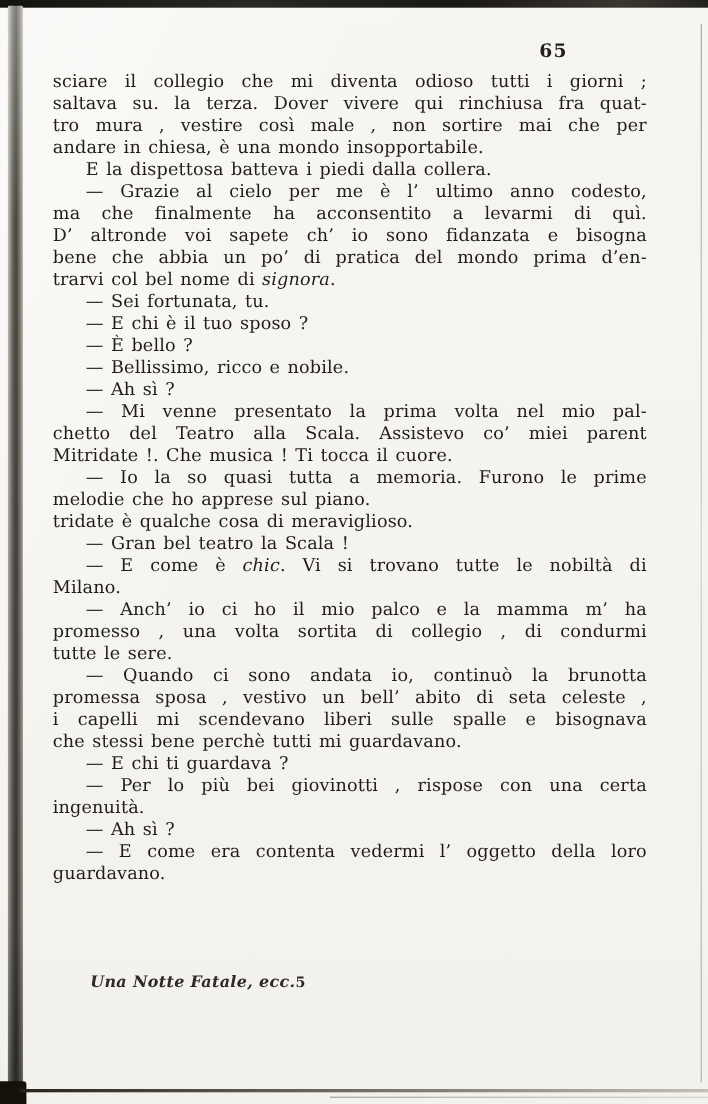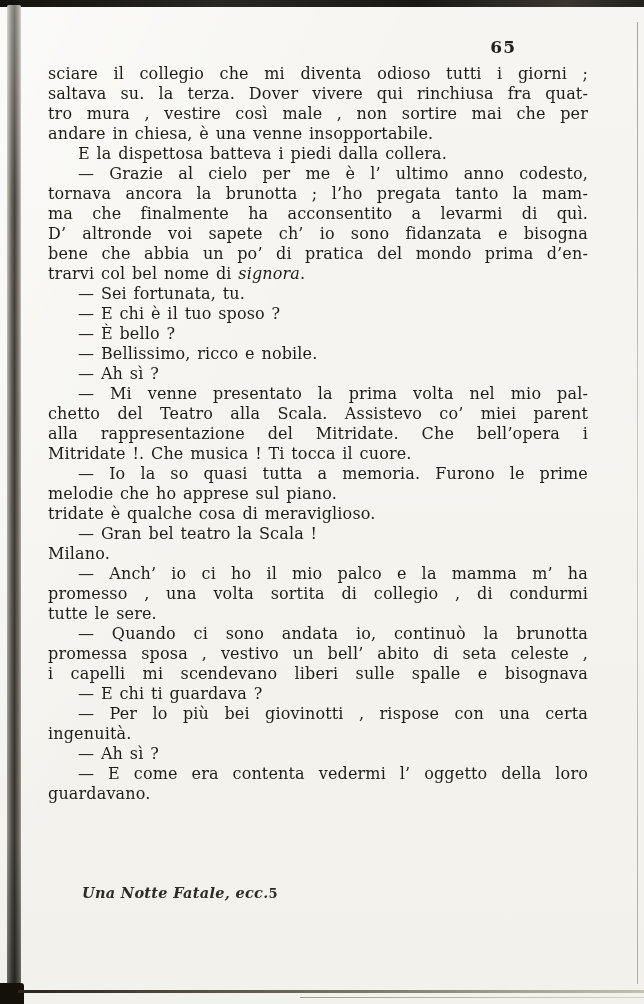--- a/index.html
+++ b/index.html
@@ -87,48 +87,48 @@
   <div class="edge-bottom-line"></div>
   <div class="edge-bottom-line2"></div>
   <div class="edge-right"></div>
 
   <div class="page-number">65</div>
 
   <div class="text-block">
       <div class="line j"><span>sciare il collegio che mi diventa odioso tutti i giorni ;</span></div>
       <div class="line j"><span>saltava su. la terza. Dover vivere qui rinchiusa fra quat-</span></div>
       <div class="line j"><span>tro mura , vestire così male , non sortire mai che per</span></div>
-      <div class="line"><span>andare in chiesa, è una venne insopportabile.</span></div>
+      <div class="line"><span>andare in chiesa, è una mondo insopportabile.</span></div>
       <div class="line ind"><span>E la dispettosa batteva i piedi dalla collera.</span></div>
       <div class="line j ind"><span>— Grazie al cielo per me è l’ ultimo anno codesto,</span></div>
-      <div class="line j"><span>tornava ancora la brunotta ; l’ho pregata tanto la mam-</span></div>
       <div class="line j"><span>ma che finalmente ha acconsentito a levarmi di quì.</span></div>
       <div class="line j"><span>D’ altronde voi sapete ch’ io sono fidanzata e bisogna</span></div>
       <div class="line j"><span>bene che abbia un po’ di pratica del mondo prima d’en-</span></div>
       <div class="line"><span>trarvi col bel nome di </span><span class="it">signora</span><span>.</span></div>
       <div class="line ind"><span>— Sei fortunata, tu.</span></div>
       <div class="line ind"><span>— E chi è il tuo sposo ?</span></div>
       <div class="line ind"><span>— È bello ?</span></div>
       <div class="line ind"><span>— Bellissimo, ricco e nobile.</span></div>
       <div class="line ind"><span>— Ah sì ?</span></div>
       <div class="line j ind"><span>— Mi venne presentato la prima volta nel mio pal-</span></div>
       <div class="line j"><span>chetto del Teatro alla Scala. Assistevo co’ miei parent</span></div>
-      <div class="line j"><span>alla rappresentazione del Mitridate. Che bell’opera i</span></div>
       <div class="line"><span>Mitridate !. Che musica ! Ti tocca il cuore.</span></div>
       <div class="line j ind"><span>— Io la so quasi tutta a memoria. Furono le prime</span></div>
       <div class="line"><span>melodie che ho apprese sul piano.</span></div>
       <div class="line"><span>tridate è qualche cosa di meraviglioso.</span></div>
       <div class="line ind"><span>— Gran bel teatro la Scala !</span></div>
+      <div class="line j ind"><span>— E come è </span><span class="it">chic</span><span>. Vi si trovano tutte le nobiltà di</span></div>
       <div class="line"><span>Milano.</span></div>
       <div class="line j ind"><span>— Anch’ io ci ho il mio palco e la mamma m’ ha</span></div>
       <div class="line j"><span>promesso , una volta sortita di collegio , di condurmi</span></div>
       <div class="line"><span>tutte le sere.</span></div>
       <div class="line j ind"><span>— Quando ci sono andata io, continuò la brunotta</span></div>
       <div class="line j"><span>promessa sposa , vestivo un bell’ abito di seta celeste ,</span></div>
       <div class="line j"><span>i capelli mi scendevano liberi sulle spalle e bisognava</span></div>
+      <div class="line"><span>che stessi bene perchè tutti mi guardavano.</span></div>
       <div class="line ind"><span>— E chi ti guardava ?</span></div>
       <div class="line j ind"><span>— Per lo più bei giovinotti , rispose con una certa</span></div>
       <div class="line"><span>ingenuità.</span></div>
       <div class="line ind"><span>— Ah sì ?</span></div>
       <div class="line j ind"><span>— E come era contenta vedermi l’ oggetto della loro</span></div>
       <div class="line"><span>guardavano.</span></div>
     </div>
 
   <div class="footer">
     <span class="footer-title">Una Notte Fatale, ecc.</span>

